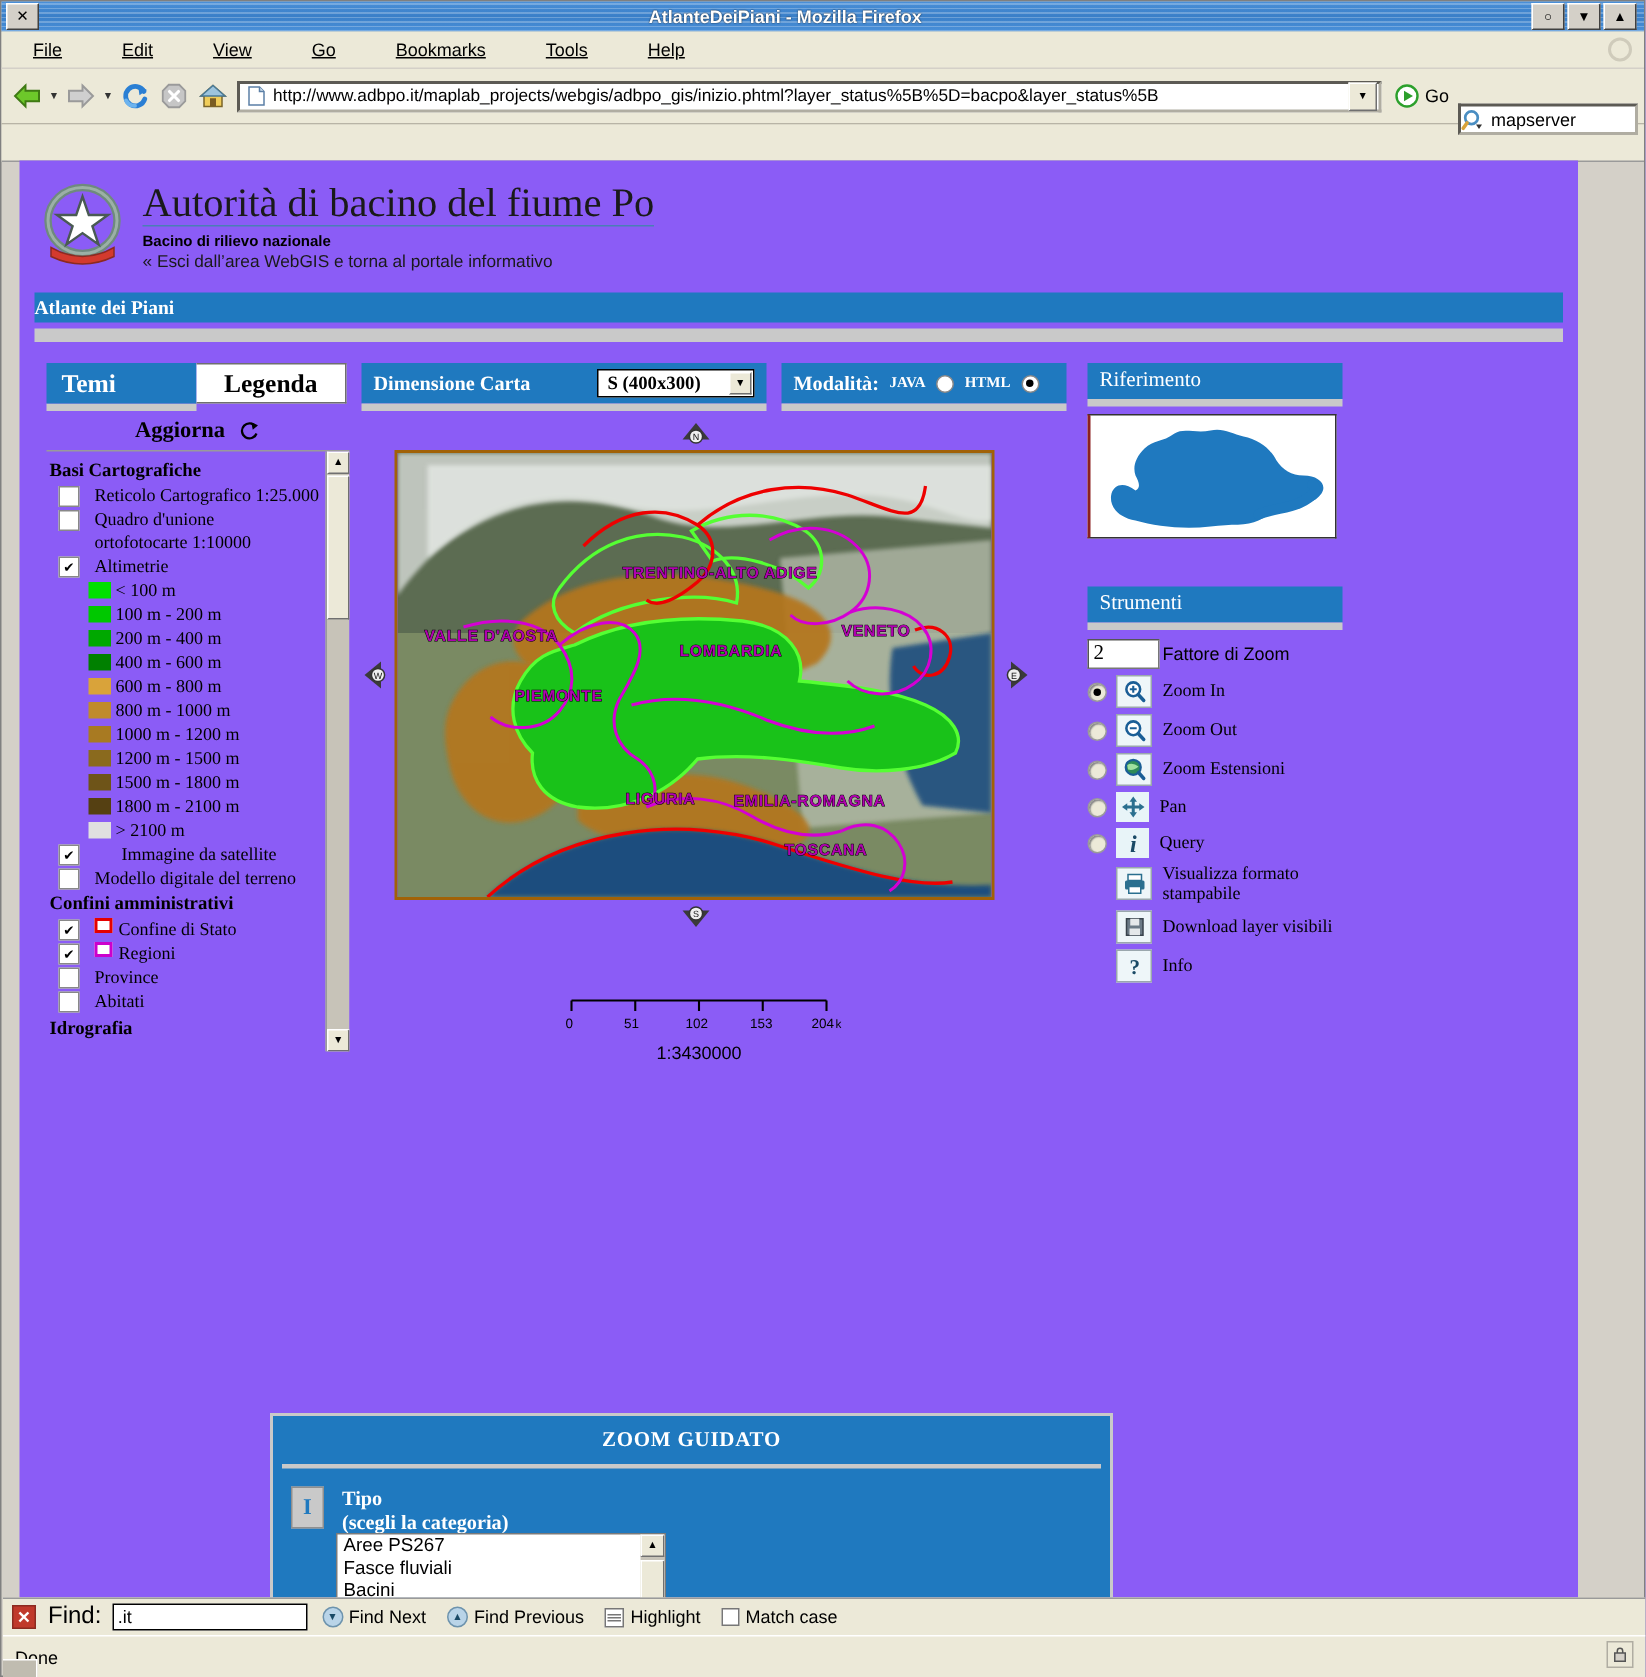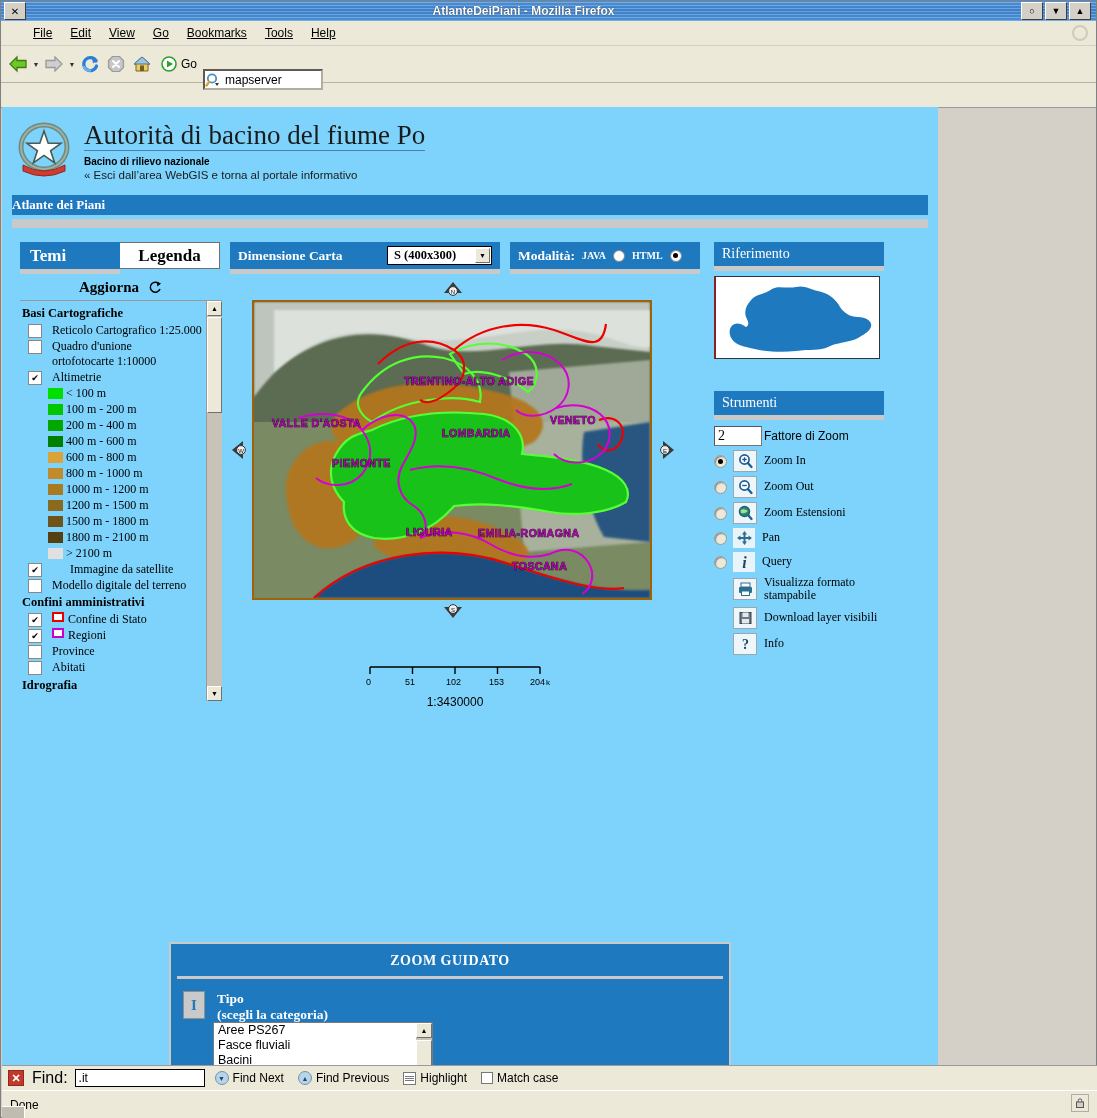--- a/index.html
+++ b/index.html
@@ -20,21 +20,21 @@
           display:flex;align-items:center;justify-content:center;font-size:9px;
           color:#000;position:relative;z-index:2;margin-right:2px;}
   #tb-close{margin-left:3px;width:20px;height:16px;background:#d4d0c8;border:1px solid #fff;
             border-right-color:#404040;border-bottom-color:#404040;display:flex;
             align-items:center;justify-content:center;font-size:10px;z-index:2;position:relative;}
   #tb-title{flex:1;text-align:center;color:#fff;font-weight:bold;font-size:12px;
             z-index:2;position:relative;text-shadow:0 0 1px #000;}
   #tb-right{display:flex;z-index:2;position:relative;margin-right:3px;}
 
   #menubar{height:24px;background:#ece9d8;display:flex;align-items:center;
-           padding-left:23px;border-bottom:1px solid #d4d0c8;position:relative;}
+           padding-left:12px;border-bottom:1px solid #d4d0c8;position:relative;gap:22px;}
   .menu-item{padding:2px 9px;font-size:12px;color:#000;cursor:default;}
   .menu-item u{text-decoration:underline;}
   #menu-throbber{position:absolute;right:8px;top:4px;width:16px;height:16px;
                  border-radius:50%;border:2px solid #cfcbbb;box-sizing:border-box;}
 
   #navbar{height:36px;background:#ece9d8;display:flex;align-items:center;
           padding:0 4px;border-bottom:1px solid #b8b4a6;}
   .navbtn{width:26px;height:26px;display:flex;align-items:center;justify-content:center;}
   .dropcaret{width:10px;display:flex;align-items:center;justify-content:center;
              font-size:7px;color:#333;}
@@ -46,22 +46,22 @@
             border-right-color:#707070;border-bottom-color:#707070;
             display:flex;align-items:center;justify-content:center;font-size:7px;margin-right:1px;}
   #gobtn{display:flex;align-items:center;gap:4px;padding:0 6px;font-size:12px;}
   #searchbar{width:120px;height:21px;background:#fff;border:2px inset #b0ada2;
              display:flex;align-items:center;box-sizing:border-box;margin-top:31px;}
   #searchbar .sb-txt{font-size:12px;color:#000;margin-left:2px;}
 
   #chrome-gap{height:24px;background:#ece9d8;border-bottom:1px solid #9a9a9a;}
 
   
-  #page{position:absolute;left:1px;top:106px;width:936px;height:958px;
-        background:#7dd3fc;overflow:hidden;}
+  #page{position:absolute;left:12px;top:106px;width:1039px;height:958px;
+        background:#8b5cf6;overflow:hidden;}
 
   
   #site-header{display:flex;padding:12px 0 0 12px;}
   #emblem{width:60px;height:64px;flex:none;margin-right:10px;position:relative;}
   #site-titles{padding-top:2px;}
   #site-title{font-family:"Liberation Serif",serif;font-size:27px;color:#1a1a1a;
               line-height:1.05;border-bottom:1px solid #4a7fb5;display:inline-block;
               padding-bottom:1px;}
   #site-sub{font-size:10px;font-weight:bold;color:#000;margin-top:5px;}
   #site-link{font-size:11.5px;color:#1a1a1a;margin-top:2px;}
@@ -290,20 +290,28 @@
       </svg>
     </div>
     <div class="navbtn">
       <svg width="20" height="20" viewBox="0 0 20 20">
         <path d="M10 3 L18 10 L16 10 L16 17 L4 17 L4 10 L2 10 Z" fill="#f0cd5a" stroke="#7a6428" stroke-width="1"></path>
         <path d="M10 3 L18 10 L2 10 Z" fill="#9dc4dd" stroke="#4a7a96" stroke-width="1"></path>
         <rect x="8" y="11.5" width="4" height="5.5" fill="#7a5c22"></rect>
       </svg>
     </div>
 
+    <div id="urlbar">
+      <svg id="url-icon" viewBox="0 0 14 14">
+        <path d="M2 1 H9 L12 4 V13 H2 Z" fill="#fff" stroke="#5b7fa6" stroke-width="1"></path>
+        <path d="M9 1 V4 H12" fill="#cfe0ee" stroke="#5b7fa6" stroke-width="1"></path>
+      </svg>
+      <div id="url-text">http://www.adbpo.it/maplab_projects/webgis/adbpo_gis/inizio.phtml?layer_status%5B%5D=bacpo&amp;layer_status%5B</div>
+      <div id="url-drop">▼</div>
+    </div>
 
     <div id="gobtn">
       <svg width="16" height="16" viewBox="0 0 16 16">
         <circle cx="8" cy="8" r="7" fill="#fff" stroke="#2ca02c" stroke-width="1.6"></circle>
         <polygon points="6,4.5 12,8 6,11.5" fill="#2ca02c"></polygon>
       </svg>
       <span>Go</span>
     </div>
 
     <div id="searchbar">

